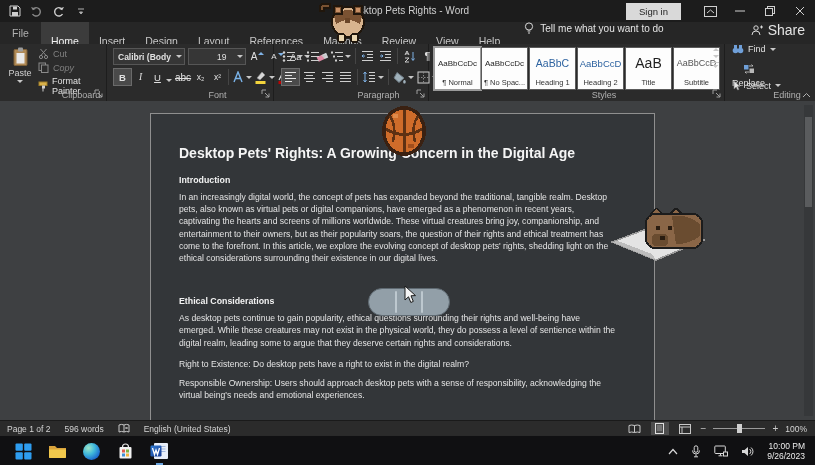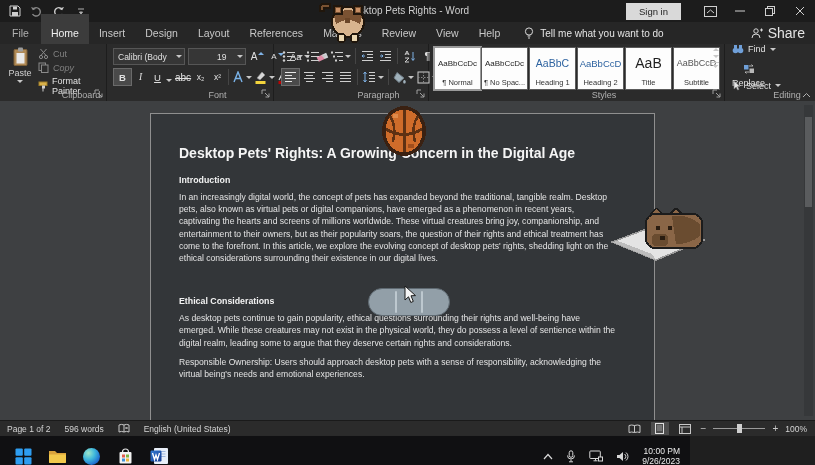--- a/index.html
+++ b/index.html
@@ -14,21 +14,21 @@
   .qat .ic{width:13px;height:13px;display:flex;align-items:center;justify-content:center;}
   .tb-title{position:absolute;left:0;top:0;width:100%;height:22px;line-height:22px;
     text-align:center;font-size:10px;color:#cfcfcf;pointer-events:none;}
   .tb-right{position:absolute;right:0;top:0;height:22px;display:flex;align-items:center;}
   .signin{background:#d9d9d9;color:#1f1f1f;border:none;font-size:9.5px;padding:3px 13px;
     margin-right:14px;font-family:inherit;}
   .winbtn{width:30px;height:22px;display:flex;align-items:center;justify-content:center;}
 
   
   .tabrow{position:absolute;left:0;top:22px;width:815px;height:22px;background:#262626;
-    display:flex;align-items:center;font-size:10.5px;}
+    display:flex;align-items:flex-start;font-size:10.5px;}
   .tab{padding:8px 10px;line-height:22px;color:#c8c8c8;}
   .tab.file{color:#b0b0b0;padding:0 12px;}
   .tab.active{background:#3c3c3c;color:#f0f0f0;}
   .tellme{display:flex;align-items:center;gap:6px;margin-left:14px;color:#e4e4e4;font-size:10px;}
   .share{margin-left:auto;margin-right:10px;display:flex;align-items:center;gap:5px;font-size:14px;color:#e4e4e4;}
 
   
   .ribbon{position:absolute;left:0;top:44px;width:815px;height:57px;background:#2b2b2b;
     border-bottom:1px solid #191919;}
   .grp{position:absolute;top:0;height:57px;border-right:1px solid #1d1d1d;}
@@ -69,22 +69,22 @@
   .statusbar{position:absolute;left:0;top:420px;width:815px;height:15px;background:#2b2b2b;
     border-top:1px solid #1a1a1a;display:flex;align-items:center;font-size:8.5px;color:#d4d4d4;}
   .sb-item{padding:0 7px;display:flex;align-items:center;gap:4px;}
   .sb-right{margin-left:auto;display:flex;align-items:center;gap:7px;padding-right:8px;}
   .viewbtn{width:18px;height:13px;display:flex;align-items:center;justify-content:center;}
   .viewbtn.cur{background:#4d4d4d;}
   .zoomline{width:52px;height:1px;background:#9a9a9a;position:relative;}
   .zoomhandle{position:absolute;left:24px;top:-4px;width:5px;height:9px;background:#cfcfcf;}
 
   
-  .taskbar{position:absolute;left:0;top:435px;width:690px;height:30px;background:#101012;
-    border-top:1px solid #2a2a2a;display:flex;align-items:flex-end;gap:26px;}
+  .taskbar{position:absolute;left:0;top:435px;width:815px;height:30px;background:#101012;
+    border-top:1px solid #2a2a2a;display:flex;align-items:center;gap:26px;}
   .tb-icons{display:flex;align-items:center;gap:14px;padding-left:13px;}
   .tkic{width:20px;height:20px;display:flex;align-items:center;justify-content:center;position:relative;}
   .edgeball{width:17px;height:17px;border-radius:50%;
     background:radial-gradient(circle at 32% 30%,#9fe6c8 0%,#40b9db 38%,#1f6fd0 72%,#123f8c 100%);}
   .wordactive{position:absolute;left:7px;bottom:-4px;width:7px;height:2px;background:#6ca6e0;}
   .tray{margin-left:auto;display:flex;align-items:center;gap:13px;padding-right:10px;}
   .clock{font-size:8.5px;color:#ececec;text-align:right;line-height:10px;}
 
   
   .sprite{position:absolute;z-index:60;pointer-events:none;}
@@ -225,21 +225,21 @@
       <span class="launcher">
         <svg width="9" height="9">
             <path d="M1 1 h4 M1 1 v4" stroke="#a0a0a0"></path>
             <path d="M4 4 L8 8 M8 4.5 V8 H4.5" fill="none" stroke="#a0a0a0"></path>
           </svg>
       </span>
     </div>
 
     <div class="grp" style="left:106px;width:167px;">
       <div class="abs" style="left:7px;top:4px;display:flex;align-items:center;gap:3px;">
-        <span class="combo" style="width:64px;">
+        <span class="combo" style="width:64px;font-weight:bold;">
           <span style="overflow:hidden;white-space:nowrap;">Calibri (Body</span>
           <span class="car caret"></span>
         </span>
         <span class="combo" style="width:26px;padding-left:28px;">
           <span>19</span>
           <span class="car caret"></span>
         </span>
         <span class="fbtn" style="font-size:10px;">
           <span>A</span>
             <span class="caret up" style="margin:0 0 6px 1px;border-bottom-color:#7fb2e6;"></span>
@@ -499,20 +499,21 @@
     </div>
   </div>
 
   <div class="canvas">
     <div class="page">
       <div class="doc-title">Desktop Pets' Rights: A Growing Concern in the Digital Age</div>
       <div class="doc-h" style="margin-bottom:5px;">Introduction</div>
       <p class="doc-p">In an increasingly digital world, the concept of pets has expanded beyond the traditional, tangible realm. Desktop pets, also known as virtual pets or digital companions, have emerged as a phenomenon in recent years, captivating the hearts and screens of millions worldwide. These virtual creatures bring joy, companionship, and entertainment to their owners, but as their popularity soars, the question of their rights and ethical treatment has come to the forefront. In this article, we explore the evolving concept of desktop pets' rights, shedding light on the ethical considerations surrounding their existence in our digital lives.</p>
       <div class="doc-h" style="margin-top:31px;">Ethical Considerations</div>
       <p class="doc-p">As desktop pets continue to gain popularity, ethical questions surrounding their rights and well-being have emerged. While these creatures may not exist in the physical world, they do possess a level of sentience within the digital realm, leading some to argue that they deserve certain rights and considerations.</p>
+      <p class="doc-p" style="margin-top:9px;">Right to Existence: Do desktop pets have a right to exist in the digital realm?</p>
       <p class="doc-p" style="margin-top:7px;">Responsible Ownership: Users should approach desktop pets with a sense of responsibility, acknowledging the virtual being's needs and emotional experiences.</p>
     </div>
     <div class="vsb">
       <div class="thumb"></div>
     </div>
   </div>
 
   <div class="statusbar">
     <span class="sb-item">Page 1 of 2</span>
     <span class="sb-item">596 words</span>

